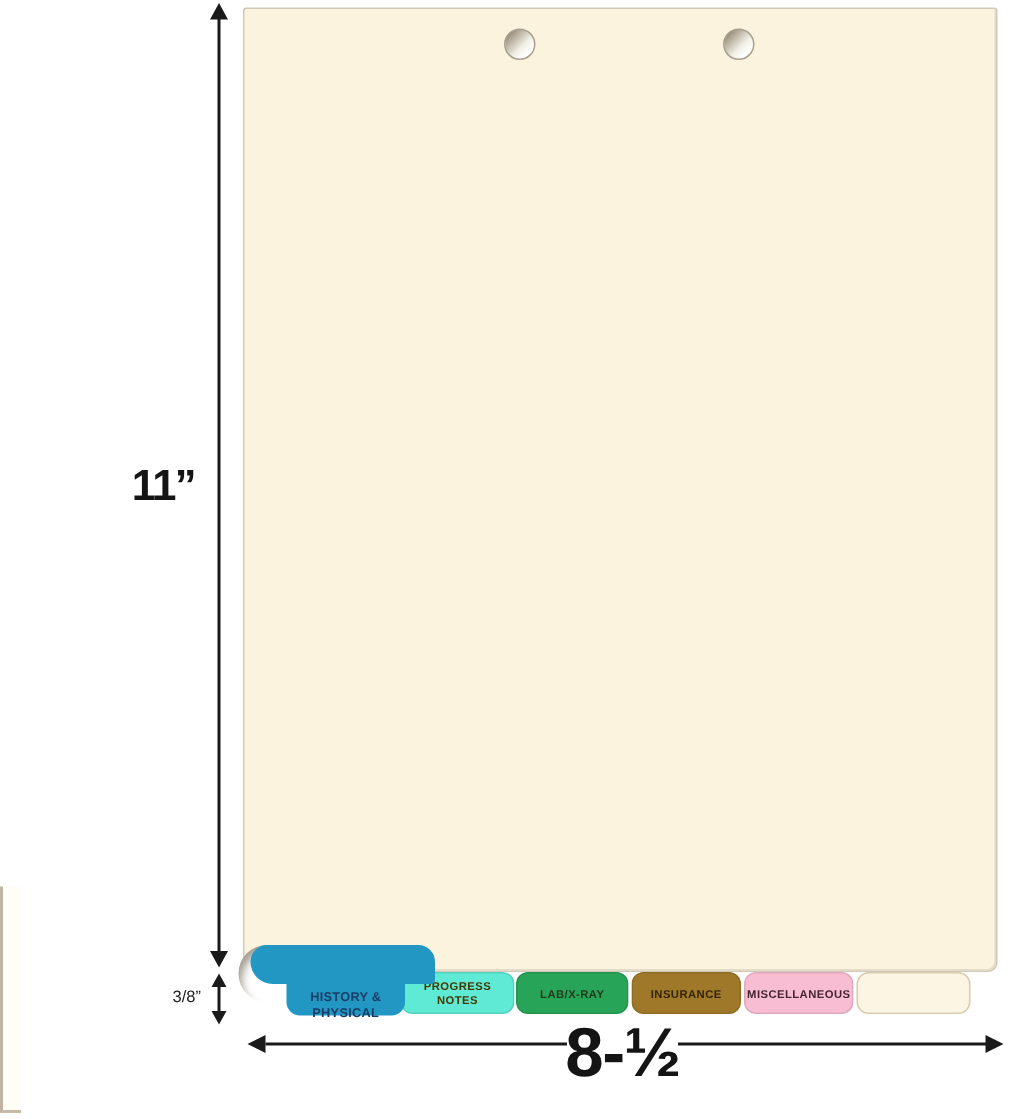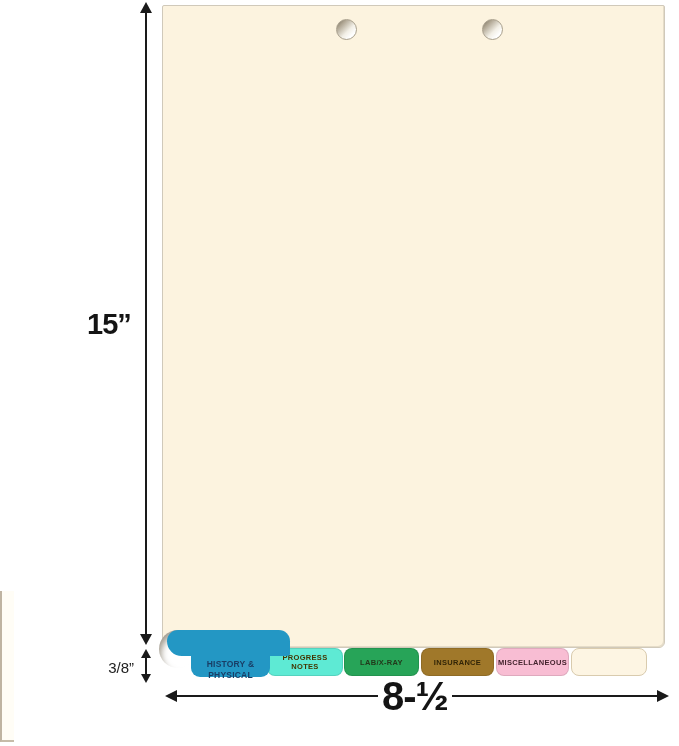--- a/index.html
+++ b/index.html
@@ -60,29 +60,29 @@
   .head.down{left:140px;top:634px;border-left:6px solid transparent;border-right:6px solid transparent;border-top:11px solid #1a1a1a;}
   .label-h{
     left:82px;top:308px;width:54px;text-align:center;
     font-size:29px;font-weight:bold;color:#141414;letter-spacing:-1px;
   }
   .tabline{left:145px;top:655px;width:2px;height:22px;background:#1a1a1a;}
   .head.tup{left:141px;top:649px;border-left:5px solid transparent;border-right:5px solid transparent;border-bottom:9px solid #1a1a1a;}
   .head.tdown{left:141px;top:674px;border-left:5px solid transparent;border-right:5px solid transparent;border-top:9px solid #1a1a1a;}
   .label-t{
     left:92px;top:659px;width:42px;text-align:right;
-    font-size:15px;color:#222222;
+    font-size:11px;color:#222222;
   }
   .hline-l{left:177px;top:695px;width:201px;height:2px;background:#1a1a1a;}
   .hline-r{left:452px;top:695px;width:206px;height:2px;background:#1a1a1a;}
   .head.left{left:165px;top:690px;border-top:6px solid transparent;border-bottom:6px solid transparent;border-right:12px solid #1a1a1a;}
   .head.right{left:657px;top:690px;border-top:6px solid transparent;border-bottom:6px solid transparent;border-left:12px solid #1a1a1a;}
   .label-w{
     left:355px;top:674px;width:120px;text-align:center;
-    font-size:40px;font-weight:bold;color:#141414;letter-spacing:-1px;
+    font-size:46px;font-weight:bold;color:#141414;letter-spacing:-1px;
   }
   
   .edge-artifact{
     position:absolute;left:0px;top:591px;width:14px;height:151px;
     border-left:2px solid #bfb4a2;border-bottom:2px solid #c6bca9;
     box-sizing:border-box;background:#fffdf6;
   }
 </style>
 </head>
 <body>
@@ -112,21 +112,21 @@
 
   <div class="curl"></div>
   <div class="blue-top" style="background-color: rgb(35, 151, 196);"></div>
   <div class="blue-bottom" style="background-color: rgb(35, 151, 196);"></div>
   <div class="blue-label" style="color: rgb(25, 62, 102);">HISTORY &amp; PHYSICAL</div>
 
   <div class="dim">
     <div class="vline"></div>
     <div class="head up"></div>
     <div class="head down"></div>
-    <div class="label-h">15”</div>
+    <div class="label-h">11”</div>
   </div>
 
   <div class="dim">
     <div class="tabline"></div>
     <div class="head tup"></div>
     <div class="head tdown"></div>
     <div class="label-t">3/8”</div>
   </div>
 
   <div class="dim">

